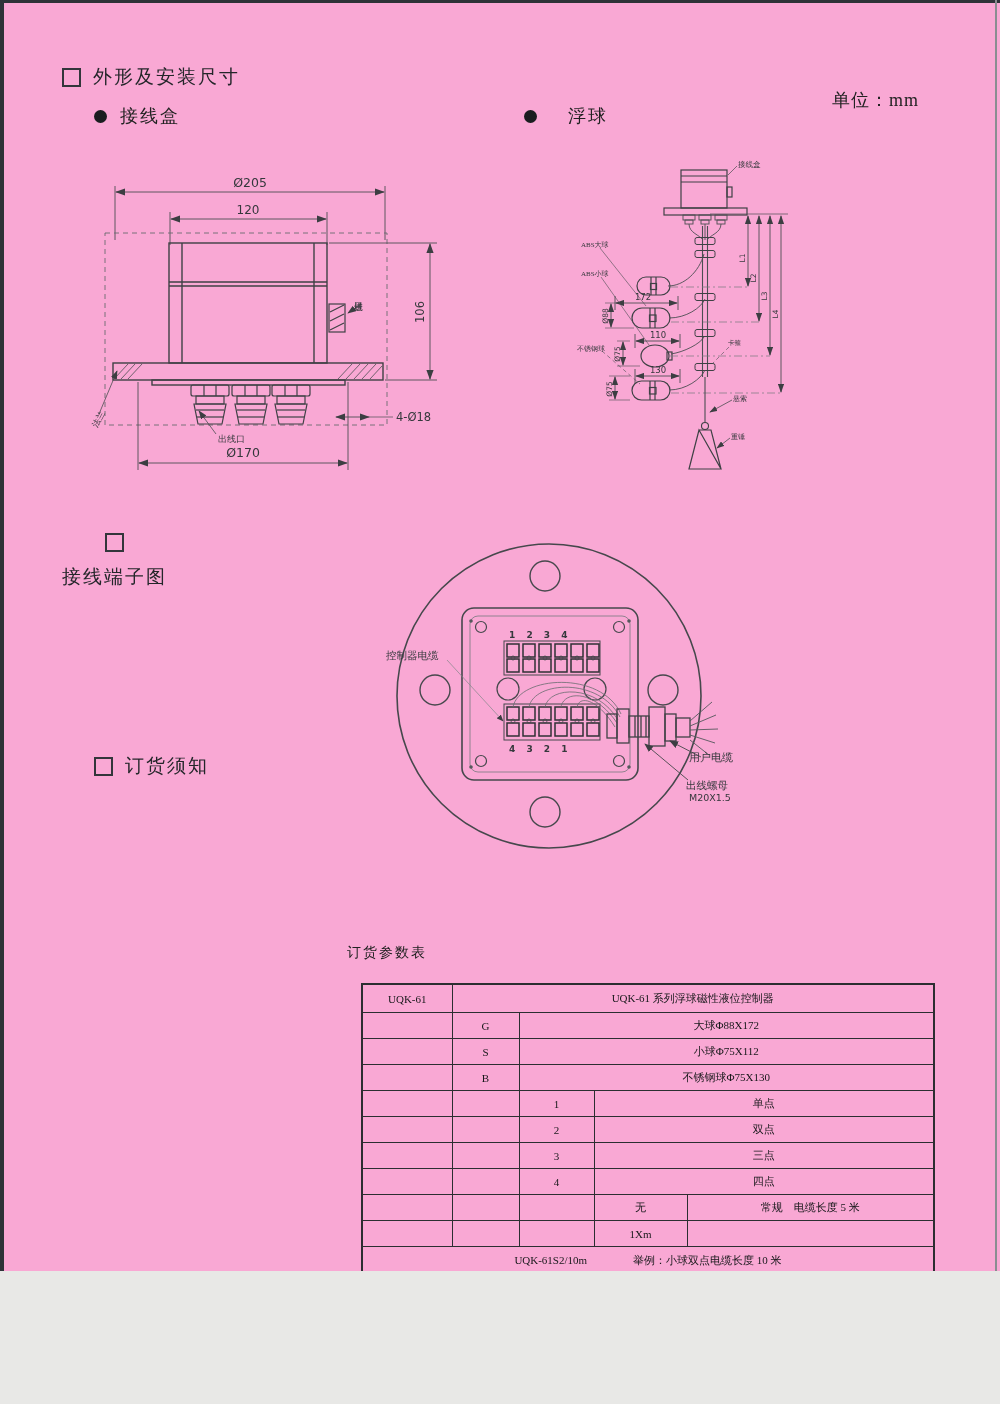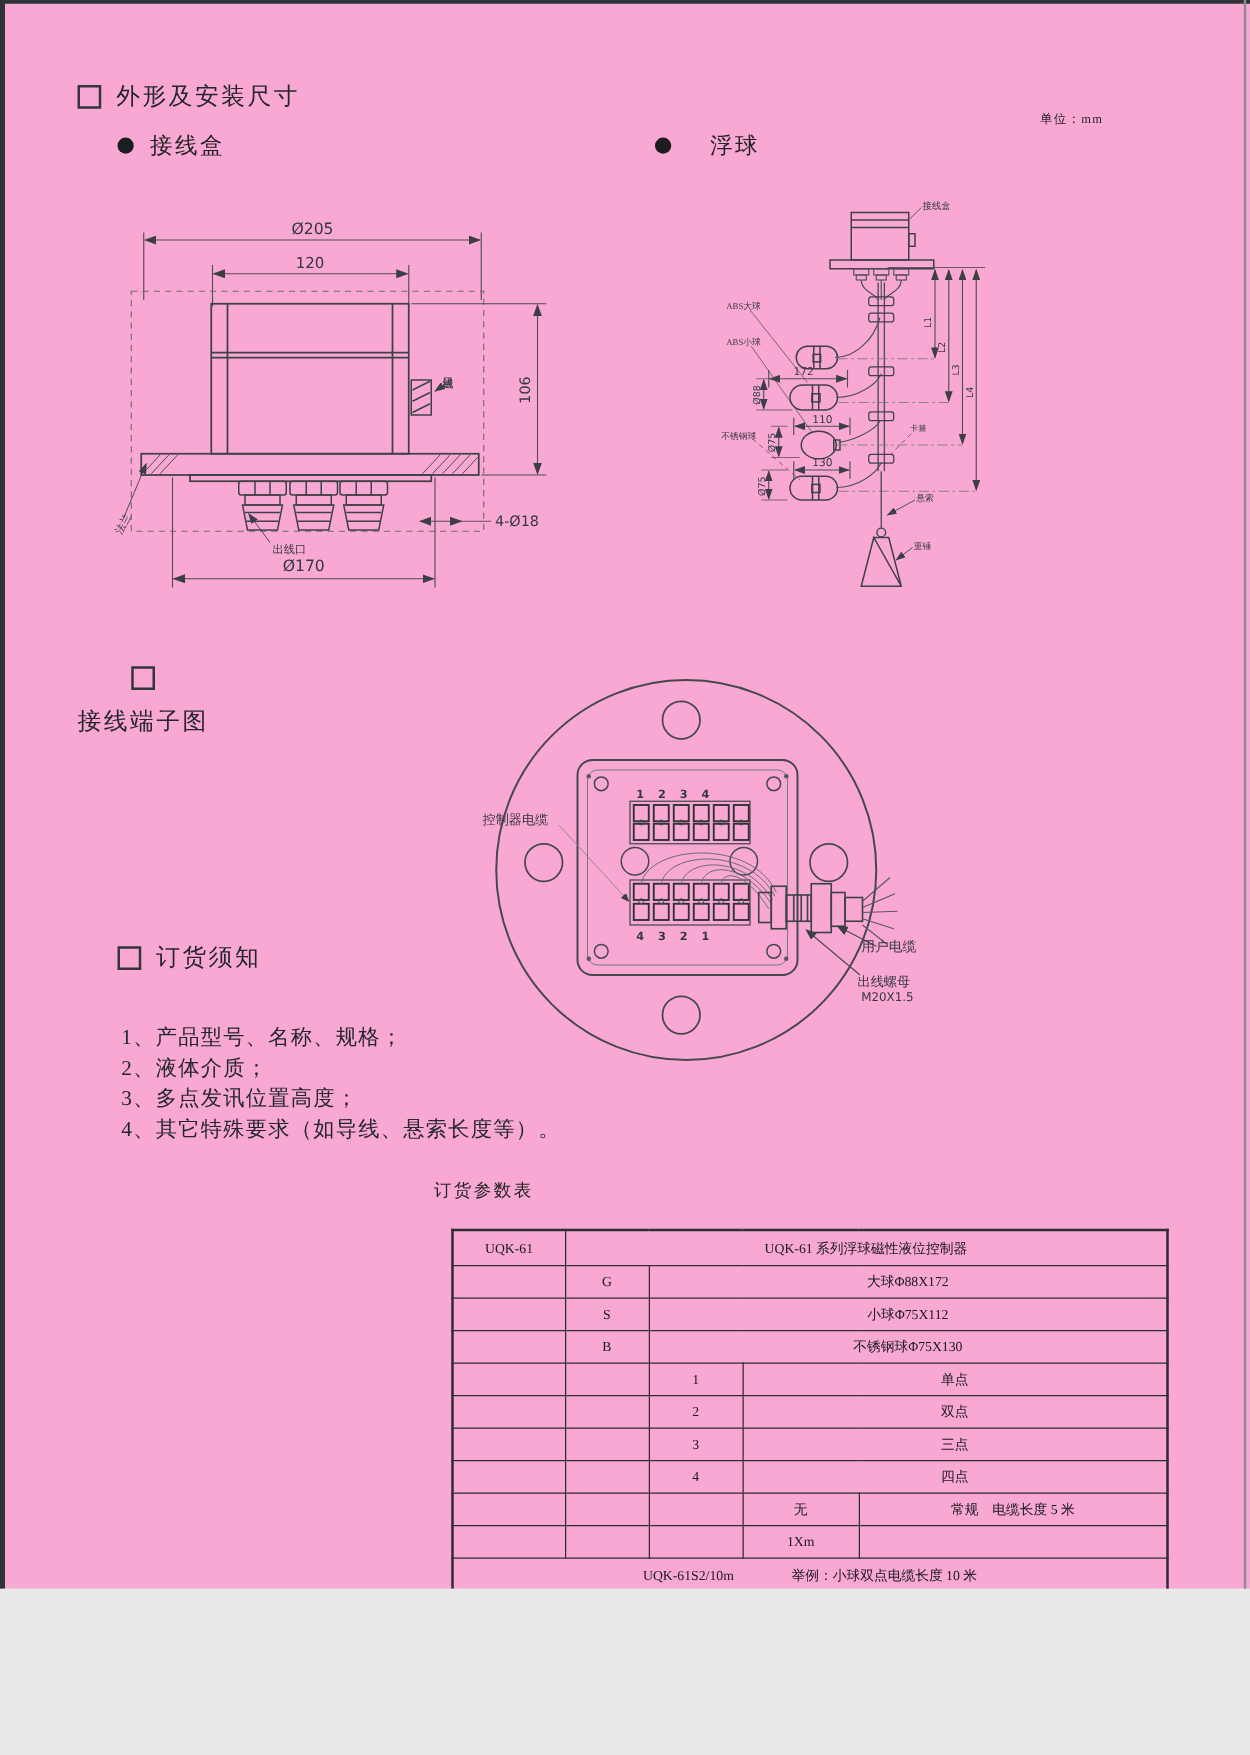--- a/index.html
+++ b/index.html
@@ -7,21 +7,21 @@
     position:relative;width:1000px;height:1271px;margin:0 auto;
     background:#f9a8d4;overflow:hidden;
     font-family:"Liberation Serif", serif;color:#1f1f1f;
   }
   .abs{position:absolute;}
   
   .sec-head{display:flex;align-items:center;gap:12px;font-size:19px;letter-spacing:2px;color:#24262a;}
   .sq{width:15px;height:15px;border:2px solid #33363b;flex:0 0 auto;}
   .bullet-head{display:flex;align-items:center;gap:13px;font-size:18px;letter-spacing:2px;color:#222;}
   .dot{width:13px;height:13px;border-radius:50%;background:#1b1d20;flex:0 0 auto;}
-  .unit{font-size:10px;letter-spacing:1px;color:#222;}
+  .unit{font-size:18px;letter-spacing:1px;color:#222;}
   
   .order-list{font-size:17px;line-height:24.5px;letter-spacing:1px;color:#24262a;}
   
   .tbl-title{font-size:14px;letter-spacing:2px;color:#222;}
   table.params{border-collapse:collapse;table-layout:fixed;width:572px;
     font-size:11px;color:#17181a;}
   table.params td{border:1.4px solid #2c2e31;text-align:center;padding:0;height:25px;
     overflow:hidden;white-space:nowrap;}
   table.params{border:2px solid #2c2e31;}
   table.params tr.hdr td{height:27px;}
@@ -410,26 +410,20 @@
     <text x="386" y="659" class="cn" font-size="10.5" fill="#6f7276">控制器电缆</text>
     <text x="689" y="761" class="cn" font-size="11" fill="#26282c">用户电缆</text>
     <text x="686" y="789" class="cn" font-size="10.5" fill="#26282c">出线螺母</text>
     <text x="689" y="801" font-size="9.5" fill="#26282c">M20X1.5</text>
   </svg>
 
   <div class="abs sec-head" style="left:62px;top:753px;padding-left:32px;">
     <span class="sq"></span>
     <span>订货须知</span>
   </div>
-  <div class="abs order-list" style="left:97px;top:818px;">
-    <div>1、产品型号、名称、规格；</div>
-    <div>2、液体介质；</div>
-    <div>3、多点发讯位置高度；</div>
-    <div>4、其它特殊要求（如导线、悬索长度等）。</div>
-  </div>
 
   <div class="abs tbl-title" style="left:347px;top:944px;">订货参数表</div>
 
   <table class="params abs" style="left:361px;top:983px;">
     <colgroup>
         <col style="width:90px">
         <col style="width:67px">
         <col style="width:75px">
         <col style="width:93px">
         <col style="width:247px">

